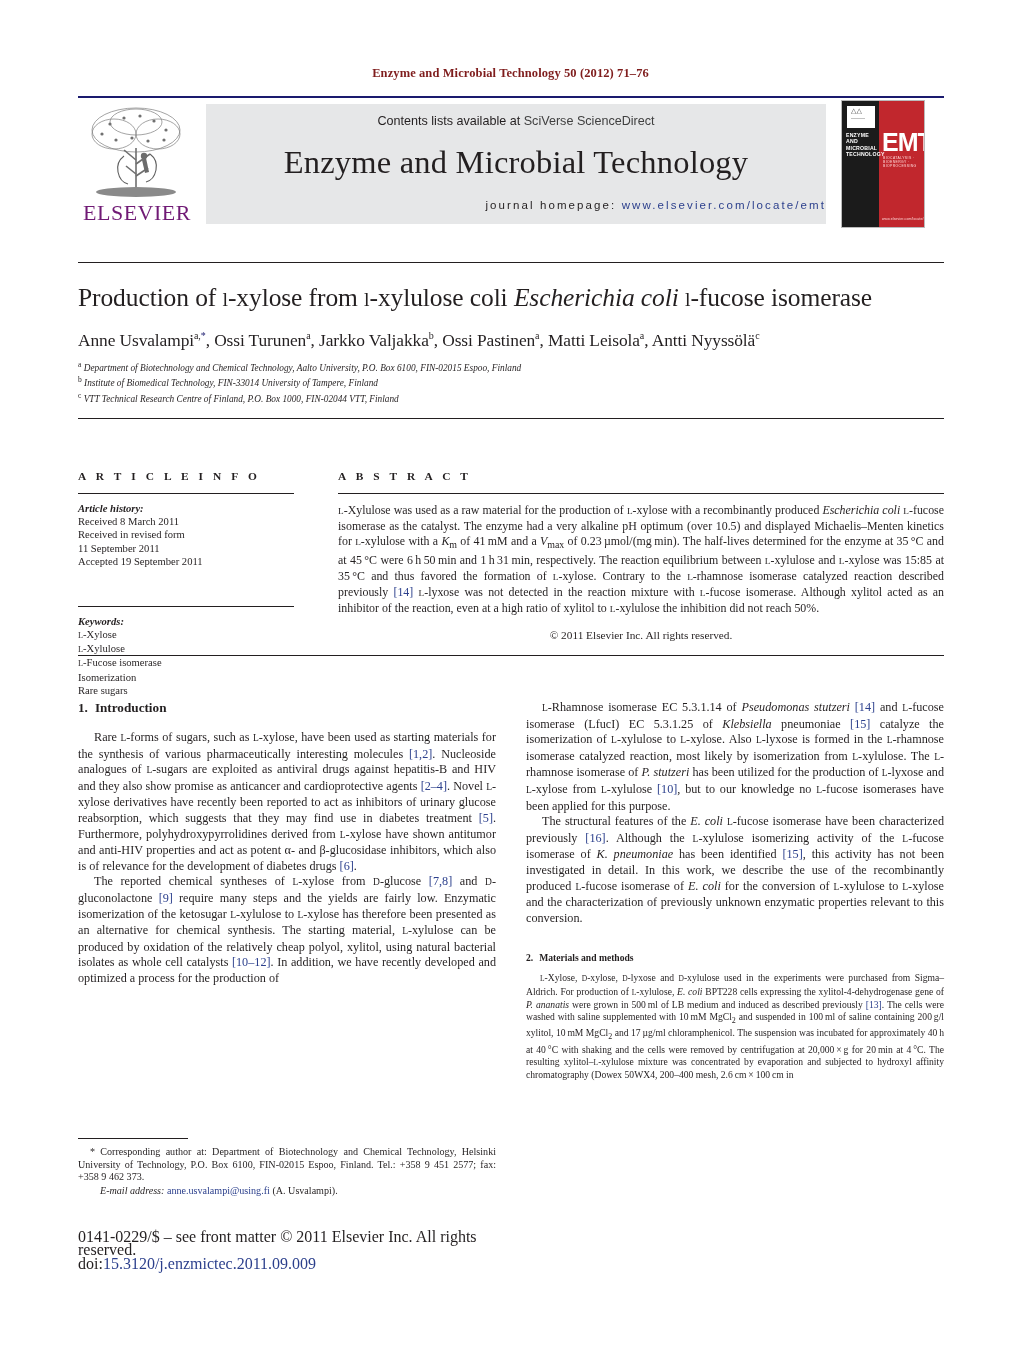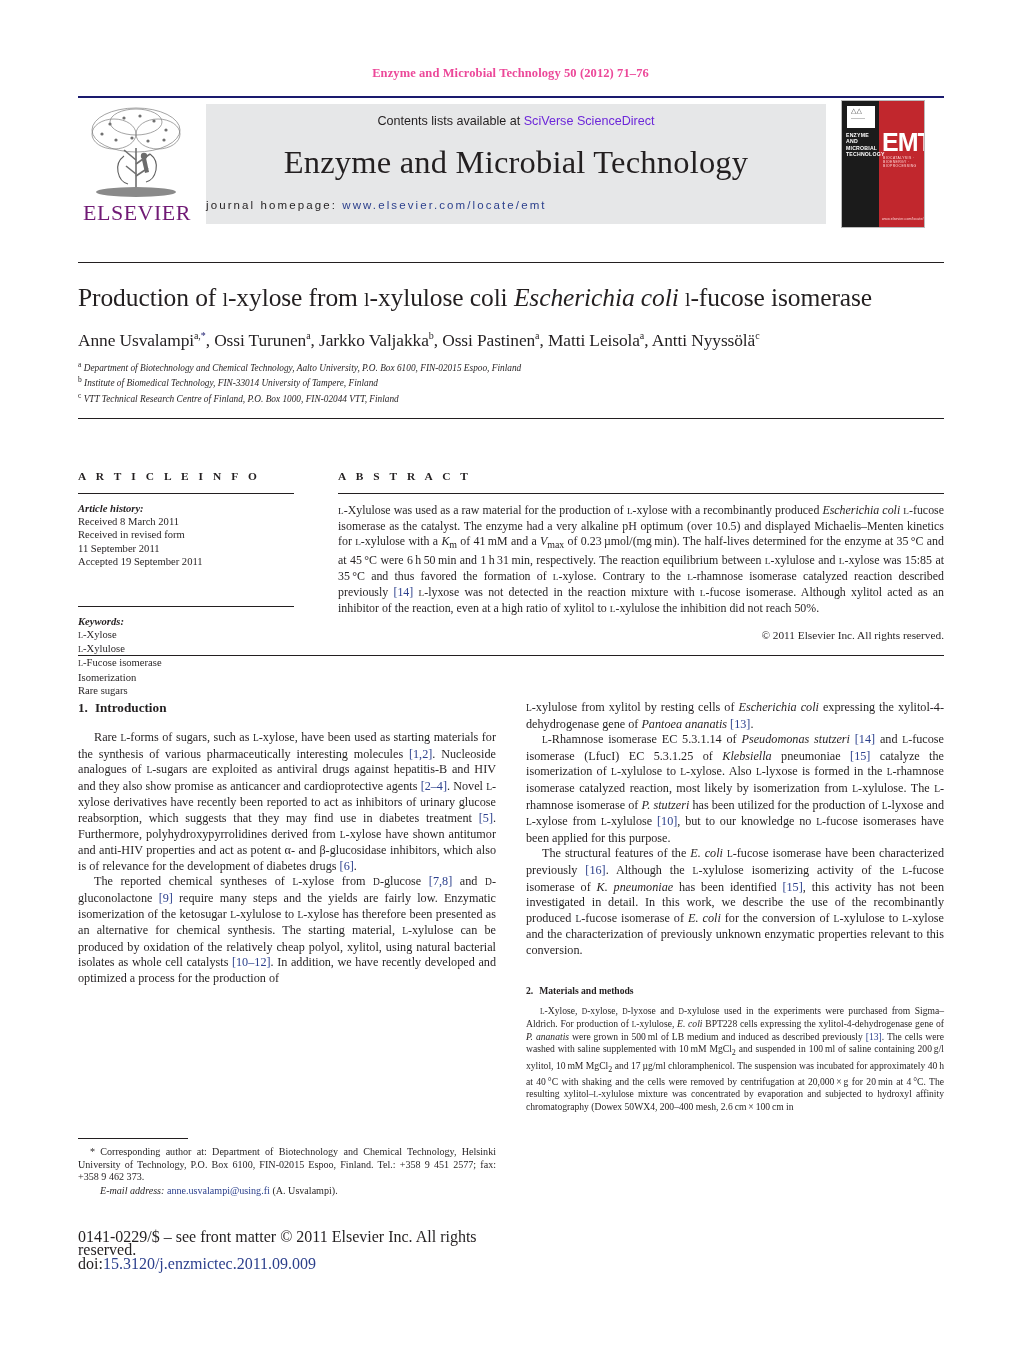--- a/index.html
+++ b/index.html
@@ -24,21 +24,21 @@
 
   
   .runhead {
     position: absolute;
     left: 0; top: 66px;
     width: 1021px;
     text-align: center;
     font-family: "Liberation Serif", serif;
     font-weight: bold;
     font-size: 12.5px;
-    color: #ec4899;
+    color: #7f1d1d;
     letter-spacing: .1px;
   }
 
   
   .masthead {
     position: absolute;
     left: 78px; top: 96px;
     width: 866px;
     height: 134px;
   }
@@ -82,37 +82,37 @@
   .contents-line {
     position: absolute;
     left: 0; top: 10px;
     width: 620px;
     text-align: center;
     font-family: "Liberation Sans", sans-serif;
     font-size: 12.6px;
     color: #231f20;
   }
   .contents-line .sd {
-    color: #6d28d9;
+    color: #404040;
   }
   .journal-title {
     position: absolute;
     left: 0; top: 40px;
     width: 620px;
     text-align: center;
     font-family: "Liberation Serif", serif;
     font-size: 32.5px;
     color: #231f20;
     letter-spacing: .2px;
   }
   .homepage-line {
     position: absolute;
     left: 0; top: 95px;
     width: 620px;
-    text-align: left;
+    text-align: right;
     font-family: "Liberation Sans", sans-serif;
     font-size: 11.5px;
     letter-spacing: 2.1px;
     color: #231f20;
   }
   .homepage-line .url {
     color: #2b3f8c;
   }
   .cover-thumb {
     position: absolute;
@@ -297,21 +297,21 @@
     color: #231f20;
     text-align: justify;
     margin-top: 2px;
   }
   .abs-text .ital { font-style: italic; }
   .abs-text .ref { color: #2b3f8c; }
   .copyright {
     font-family: "Liberation Serif", serif;
     font-size: 11.3px;
     color: #231f20;
-    text-align: right;
+    text-align: center;
     margin-top: 12px;
   }
 
   
   .col-left {
     position: absolute;
     left: 78px; top: 700px;
     width: 418px;
   }
   .col-right {
@@ -529,21 +529,20 @@
 
   <div class="col-left">
     <h2 class="sec"><span class="num">1.</span><span>Introduction</span></h2>
 
     <p class="body">Rare <span class="sc">L</span>-forms of sugars, such as <span class="sc">L</span>-xylose, have been used as starting materials for the synthesis of various pharmaceutically interesting molecules <span class="ref">[1,2]</span>. Nucleoside analogues of <span class="sc">L</span>-sugars are exploited as antiviral drugs against hepatitis-B and HIV and they also show promise as anticancer and cardioprotective agents <span class="ref">[2–4]</span>. Novel <span class="sc">L</span>-xylose derivatives have recently been reported to act as inhibitors of urinary glucose reabsorption, which suggests that they may find use in diabetes treatment <span class="ref">[5]</span>. Furthermore, polyhydroxypyrrolidines derived from <span class="sc">L</span>-xylose have shown antitumor and anti-HIV properties and act as potent α- and β-glucosidase inhibitors, which also is of relevance for the development of diabetes drugs <span class="ref">[6]</span>.</p>
 
     <p class="body">The reported chemical syntheses of <span class="sc">L</span>-xylose from <span class="sc">D</span>-glucose <span class="ref">[7,8]</span> and <span class="sc">D</span>-gluconolactone <span class="ref">[9]</span> require many steps and the yields are fairly low. Enzymatic isomerization of the ketosugar <span class="sc">L</span>-xylulose to <span class="sc">L</span>-xylose has therefore been presented as an alternative for chemical synthesis. The starting material, <span class="sc">L</span>-xylulose can be produced by oxidation of the relatively cheap polyol, xylitol, using natural bacterial isolates as whole cell catalysts <span class="ref">[10–12]</span>. In addition, we have recently developed and optimized a process for the production of</p>
   </div>
 
   <div class="col-right">
-    <p class="body cont"><span class="sc">L</span>-xylulose from xylitol by resting cells of <span class="ital">Escherichia coli</span> expressing the xylitol-4-dehydrogenase gene of <span class="ital">Pantoea ananatis</span> <span class="ref">[13]</span>.</p>
 
     <p class="body"><span class="sc">L</span>-Rhamnose isomerase EC 5.3.1.14 of <span class="ital">Pseudomonas stutzeri</span> <span class="ref">[14]</span> and <span class="sc">L</span>-fucose isomerase (LfucI) EC 5.3.1.25 of <span class="ital">Klebsiella</span> pneumoniae <span class="ref">[15]</span> catalyze the isomerization of <span class="sc">L</span>-xylulose to <span class="sc">L</span>-xylose. Also <span class="sc">L</span>-lyxose is formed in the <span class="sc">L</span>-rhamnose isomerase catalyzed reaction, most likely by isomerization from <span class="sc">L</span>-xylulose. The <span class="sc">L</span>-rhamnose isomerase of <span class="ital">P. stutzeri</span> has been utilized for the production of <span class="sc">L</span>-lyxose and <span class="sc">L</span>-xylose from <span class="sc">L</span>-xylulose <span class="ref">[10]</span>, but to our knowledge no <span class="sc">L</span>-fucose isomerases have been applied for this purpose.</p>
 
     <p class="body">The structural features of the <span class="ital">E. coli</span> <span class="sc">L</span>-fucose isomerase have been characterized previously <span class="ref">[16]</span>. Although the <span class="sc">L</span>-xylulose isomerizing activity of the <span class="sc">L</span>-fucose isomerase of <span class="ital">K. pneumoniae</span> has been identified <span class="ref">[15]</span>, this activity has not been investigated in detail. In this work, we describe the use of the recombinantly produced <span class="sc">L</span>-fucose isomerase of <span class="ital">E. coli</span> for the conversion of <span class="sc">L</span>-xylulose to <span class="sc">L</span>-xylose and the characterization of previously unknown enzymatic properties relevant to this conversion.</p>
 
     <h3 class="subsec"><span class="num">2.</span><span>Materials and methods</span></h3>
 
     <p class="small"><span class="sc">L</span>-Xylose, <span class="sc">D</span>-xylose, <span class="sc">D</span>-lyxose and <span class="sc">D</span>-xylulose used in the experiments were purchased from Sigma–Aldrich. For production of <span class="sc">L</span>-xylulose, <span class="ital">E. coli</span> BPT228 cells expressing the xylitol-4-dehydrogenase gene of <span class="ital">P. ananatis</span> were grown in 500 ml of LB medium and induced as described previously <span class="ref">[13]</span>. The cells were washed with saline supplemented with 10 mM MgCl<sub>2</sub> and suspended in 100 ml of saline containing 200 g/l xylitol, 10 mM MgCl<sub>2</sub> and 17 µg/ml chloramphenicol. The suspension was incubated for approximately 40 h at 40 °C with shaking and the cells were removed by centrifugation at 20,000 × g for 20 min at 4 °C. The resulting xylitol–<span class="sc">L</span>-xylulose mixture was concentrated by evaporation and subjected to hydroxyl affinity chromatography (Dowex 50WX4, 200–400 mesh, 2.6 cm × 100 cm in</p>
   </div>
 

